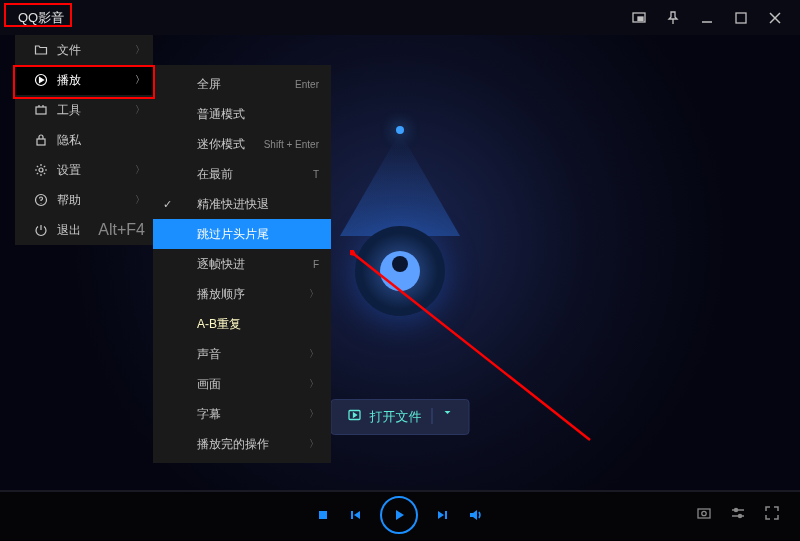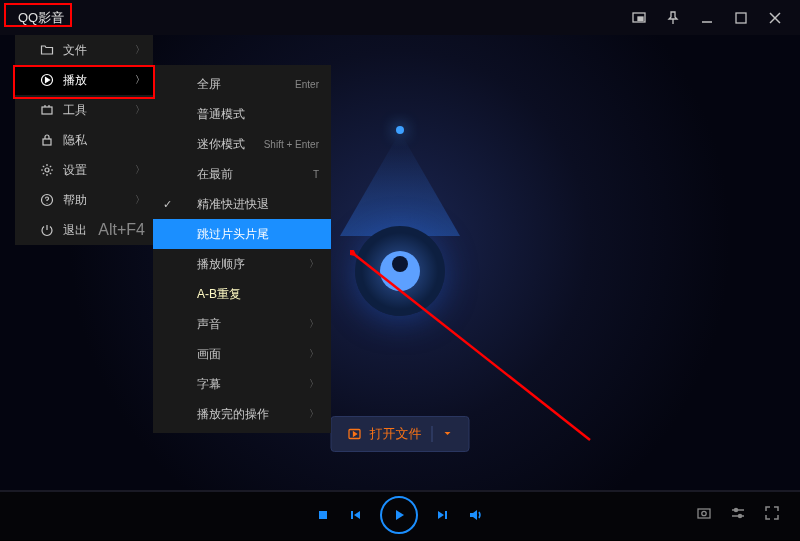--- a/index.html
+++ b/index.html
@@ -15,26 +15,26 @@
     
     .content-area { position: absolute; top: 35px; left: 0; right: 0; bottom: 50px; background: radial-gradient(circle at 50% 45%, #1a2550 0%, #0b0e22 40%, #040510 70%); }
     
     .center-logo { position: absolute; left: 50%; top: 42%; transform: translate(-50%, -50%); width: 140px; height: 200px; }
     .glow-top { position: absolute; top: 0; left: 50%; transform: translateX(-50%); width: 8px; height: 8px; background: #3da0ff; border-radius: 50%; box-shadow: 0 0 15px #3da0ff; }
     .glow-cone { position: absolute; top: 10px; left: 50%; transform: translateX(-50%); width: 120px; height: 100px; background: linear-gradient(to bottom, transparent, rgba(50,130,255,0.35)); clip-path: polygon(48% 0, 52% 0, 100% 100%, 0 100%); }
     .disc { position: absolute; top: 100px; left: 50%; transform: translateX(-50%); width: 90px; height: 90px; background: radial-gradient(circle, #1e3a6e 30%, #0d1f40 60%); border-radius: 50%; display: flex; align-items: center; justify-content: center; box-shadow: 0 5px 30px rgba(30,80,180,0.5); }
     .disc-inner { width: 40px; height: 40px; background: #5da0ff; border-radius: 50%; position: relative; }
     .disc-hole { position: absolute; top: 5px; left: 12px; width: 16px; height: 16px; background: #0a1530; border-radius: 50%; }
     
-    .open-file-btn { position: absolute; left: 50%; top: 381px; transform: translateX(-50%); background: #1f2745; border: 1px solid #2a3660; border-radius: 4px; padding: 8px 16px; display: flex; align-items: center; gap: 8px; color: #f97316; font-size: 13px; cursor: pointer; }
+    .open-file-btn { position: absolute; left: 50%; top: 364px; transform: translateX(-50%); background: #1f2745; border: 1px solid #2a3660; border-radius: 4px; padding: 8px 16px; display: flex; gap: 8px; color: #5eead4; font-size: 13px; cursor: pointer; }
     .open-file-btn .divider { width: 1px; height: 16px; background: #3a4a7a; margin: 0 2px; }
     
     .main-menu { position: absolute; top: 35px; left: 15px; width: 138px; background: #1a1a1a; z-index: 10; }
     .menu-highlight { position: absolute; top: 65px; left: 13px; width: 142px; height: 34px; border: 2px solid #ff0000; z-index: 15; pointer-events: none; }
-    .menu-item { height: 30px; display: flex; align-items: center; padding: 0 8px 0 24px; color: #c8c8c8; font-size: 12px; cursor: pointer; gap: 8px; }
+    .menu-item { height: 30px; display: flex; align-items: center; padding: 0 8px 0 18px; color: #c8c8c8; font-size: 12px; cursor: pointer; gap: 8px; }
     .menu-item.selected { background: #000000; color: #fff; }
     .menu-item .icon-slot { width: 16px; display: flex; align-items: center; justify-content: center; }
     .menu-item .label { flex: 1; }
     .menu-item .shortcut { font-size: 16px; color: #888; }
     .menu-item .chevron { font-size: 10px; color: #888; }
     .menu-item.selected .chevron { color: #fff; }
     
     .sub-menu { position: absolute; top: 65px; left: 153px; width: 178px; background: #1a1a1a; z-index: 9; padding: 4px 0; }
     .sub-item { height: 30px; display: flex; align-items: center; padding: 0 12px 0 44px; color: #c8c8c8; font-size: 12px; cursor: pointer; position: relative; }
     .sub-item.selected { background: #1b8fff; color: #fff; }
@@ -203,20 +203,24 @@
       <div class="sub-item">
         <span class="label">在最前</span>
         <span class="shortcut">T</span>
       </div>
       <div class="sub-item">
         <span class="check">✓</span>
         <span class="label">精准快进快退</span>
       </div>
       <div class="sub-item selected">
         <span class="label">跳过片头片尾</span>
+      </div>
+      <div class="sub-item">
+        <span class="label">逐帧快进</span>
+        <span class="shortcut">F</span>
       </div>
       <div class="sub-item">
         <span class="label">播放顺序</span>
         <span class="chevron">〉</span>
       </div>
       <div class="sub-item disabled">
         <span class="label">A-B重复</span>
       </div>
       <div class="sub-item">
         <span class="label">声音</span>

